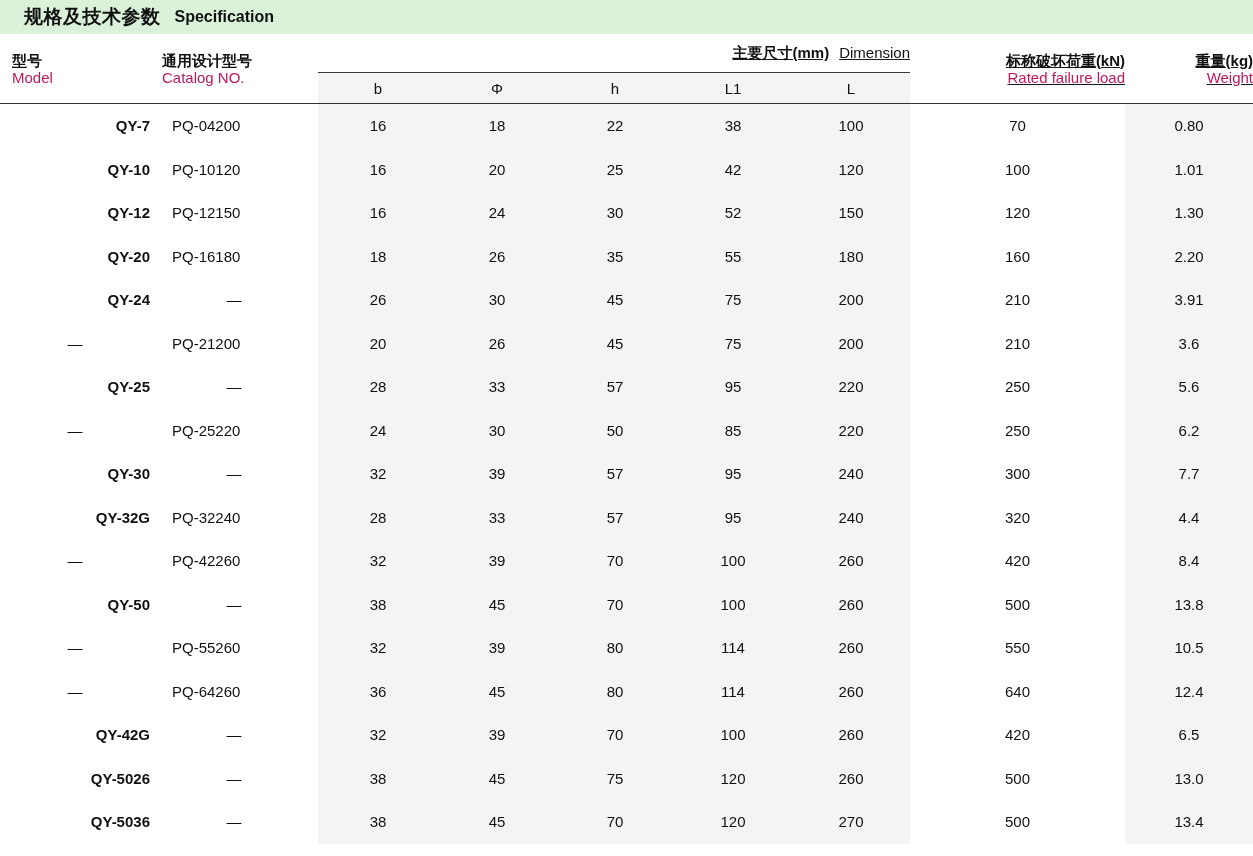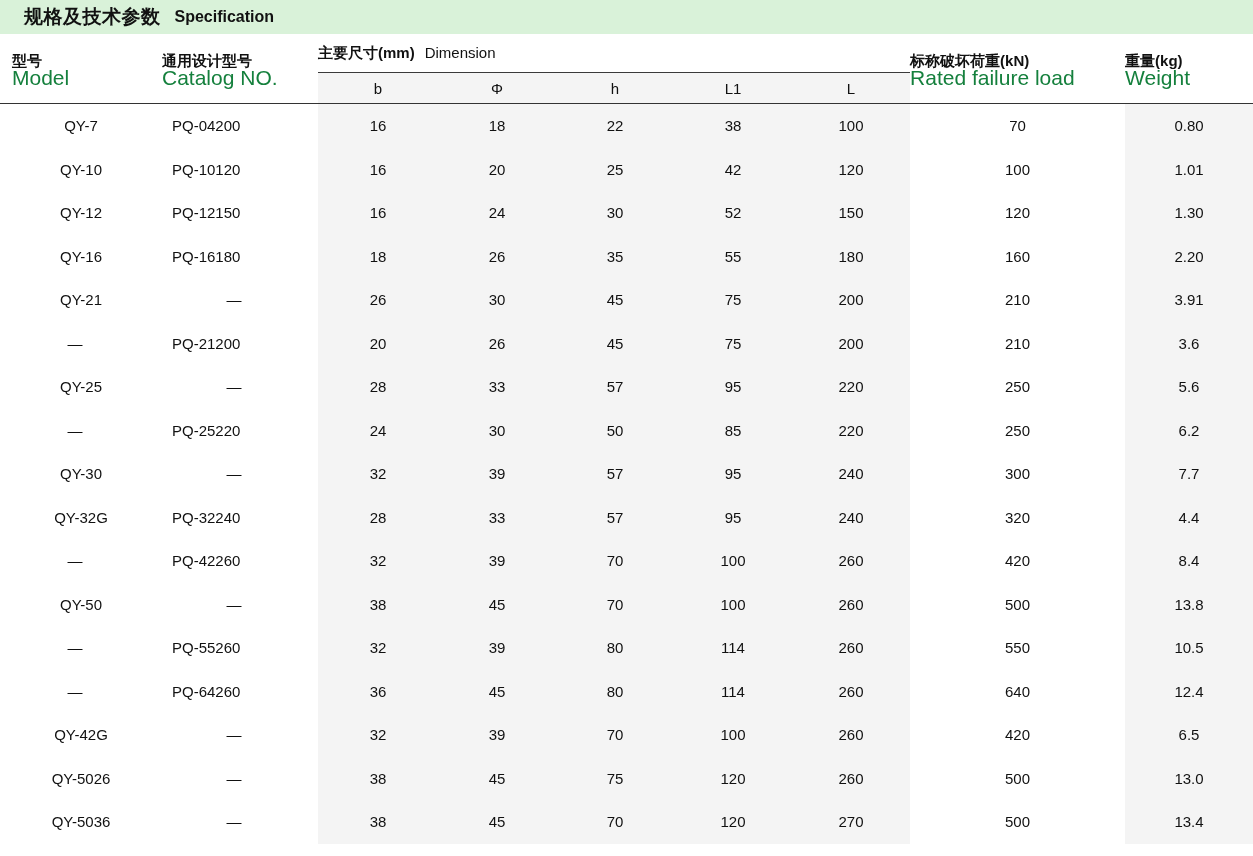--- a/index.html
+++ b/index.html
@@ -60,26 +60,26 @@
     vertical-align: middle;
   }
   .hdr-cn {
     font-size: 15px;
     font-weight: bold;
     display: block;
     line-height: 17px;
     color: #111;
   }
   .hdr-en {
-    font-size: 21px;
+    font-size: 15px;
     display: block;
     line-height: 17px;
-    color: #15803d;
-  }
-  .hdr-center { text-align: left; }
+    color: #be185d;
+  }
+  .hdr-center { text-align: right; text-decoration: underline; }
   .hdr-left { text-align: left; padding-left: 12px !important; }
   .dim-group {
     font-size: 15px;
     font-weight: bold;
     color: #111;
   }
   .dim-group .en {
     font-weight: normal;
     margin-left: 10px;
   }
@@ -96,22 +96,23 @@
     border-bottom: 1.5px solid #333 !important;
   }
   tbody td {
     height: 43.5px;
     font-size: 15px;
     text-align: center;
     border-bottom: 1px solid #cfcfcf;
     color: #111;
   }
   tbody td.model {
-    text-align: center;
+    text-align: right;
     padding-left: 12px;
+    font-weight: bold;
   }
   tbody td.catalog {
     text-align: left;
     padding-left: 22px;
   }
   tbody td.dash {
     text-align: center;
     padding-left: 0;
   }
   tbody tr:last-child td {
@@ -213,32 +214,32 @@
           <td class="catalog">PQ-12150</td>
           <td class="band">16</td>
           <td class="band">24</td>
           <td class="band">30</td>
           <td class="band">52</td>
           <td class="band">150</td>
           <td>120</td>
           <td class="band">1.30</td>
         </tr>
         <tr>
-          <td class="model">QY-16</td>
+          <td class="model">QY-20</td>
           <td class="catalog">PQ-16180</td>
           <td class="band">18</td>
           <td class="band">26</td>
           <td class="band">35</td>
           <td class="band">55</td>
           <td class="band">180</td>
           <td>160</td>
           <td class="band">2.20</td>
         </tr>
         <tr>
-          <td class="model">QY-21</td>
+          <td class="model">QY-24</td>
           <td class="dash">—</td>
           <td class="band">26</td>
           <td class="band">30</td>
           <td class="band">45</td>
           <td class="band">75</td>
           <td class="band">200</td>
           <td>210</td>
           <td class="band">3.91</td>
         </tr>
         <tr>

